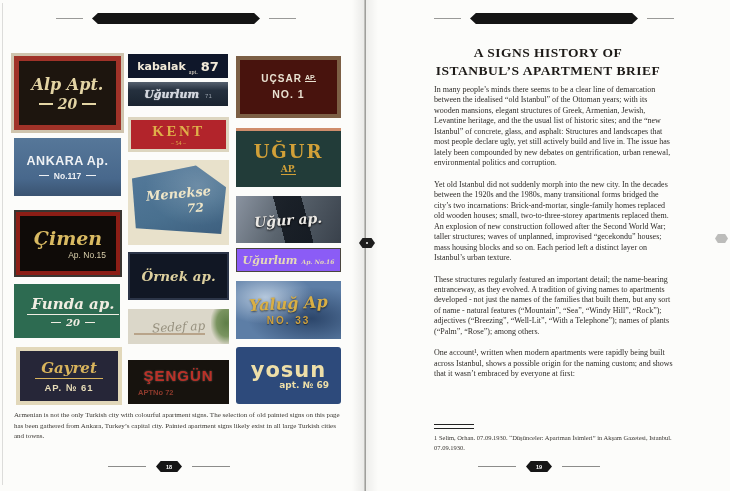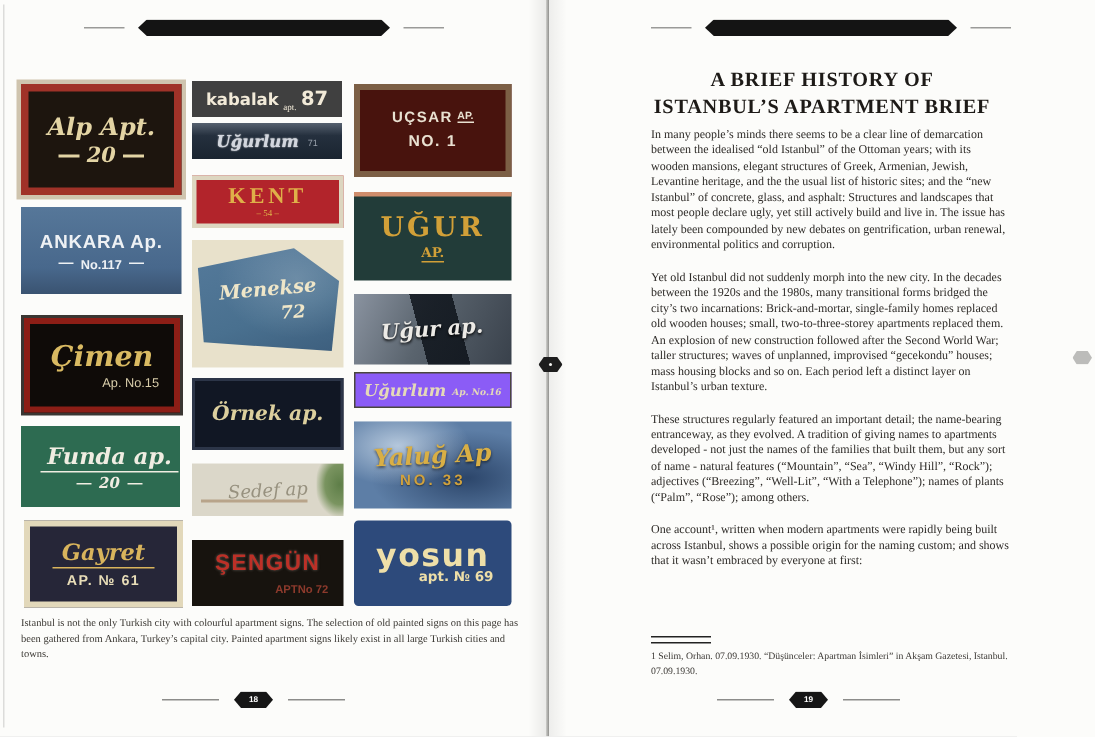--- a/index.html
+++ b/index.html
@@ -86,21 +86,21 @@
 
   #sign-funda { left:14px; top:284px; width:106px; height:54px; background:#2d6b51; color:#f0ede2;padding-left:12px; }
   #sign-funda .nm { font-size:15px; border-bottom:1.5px solid #f0ede2; padding:0 4px 1px 4px; }
   #sign-funda .num { font-size:10px; font-weight:bold; margin-top:2px; }
 
   #sign-gayret { left:16px; top:347px; width:106px; height:58px; background:#262638;
     border:4px solid #e2d8ba; }
   #sign-gayret .nm { font-size:15px; color:#d9b45c; border-bottom:1px solid #d9b45c; padding:0 6px 1px 6px;}
   #sign-gayret .num { font-size:9.5px; font-weight:bold; color:#e8ddb8; letter-spacing:1px; margin-top:3px; }
 
-  #sign-kabalak { left:128px; top:54px; width:100px; height:24px; background:#404040;
+  #sign-kabalak { left:128px; top:54px; width:100px; height:24px; background:#0f172a;
     color:#f2ead8; flex-direction:row; gap:3px; }
   #sign-kabalak .nm { font-family:"DejaVu Sans", sans-serif; font-weight:bold; font-size:11px; }
   #sign-kabalak .sfx { font-size:6px; align-self:flex-end; margin-bottom:3px; }
   #sign-kabalak .num { font-family:"DejaVu Sans", sans-serif; font-weight:bold; font-size:13px; }
 
   #sign-kaktus { left:128px; top:82px; width:100px; height:24px;
     background:linear-gradient(180deg,#56616f 0%,#25303e 35%,#1a2430 100%);
     flex-direction:row; gap:6px; }
   #sign-kaktus .nm { font-size:11px; color:#d2d6de; text-shadow:0 0 1px #ffffff; }
   #sign-kaktus .num { font-size:6px; color:#99a1ac; margin-top:4px; }
@@ -127,21 +127,21 @@
   #sign-sedef { left:128px; top:309px; width:101px; height:35px; background:#dbd7c9; }
   #sign-sedef .nm { font-size:12px; font-weight:normal; color:#97917f; transform:rotate(-3deg); }
   #sign-sedef::after { content:""; position:absolute; left:6px; right:24px; bottom:9px; height:2px;
     background:#9b7a55; opacity:.55; }
   #sign-sedef .leaf { position:absolute; right:-4px; top:0; width:22px; height:100%;
     background:radial-gradient(ellipse at 70% 40%, #5e7e48 0%, #7a9460 45%, transparent 75%); }
 
   #sign-sengun { left:128px; top:360px; width:101px; height:44px; background:#17130e; }
   #sign-sengun .nm { font-family:"Liberation Sans", sans-serif; font-weight:bold; font-size:15px;
     letter-spacing:1px; color:#bc3027; text-shadow:0 0 2px rgba(232,226,214,0.35); line-height:1; }
-  #sign-sengun .row { display:flex; width:80%; justify-content:flex-end; margin-top:5px; }
+  #sign-sengun .row { display:flex; width:80%; justify-content:flex-start; margin-top:5px; }
   #sign-sengun .row span { font-family:"Liberation Sans", sans-serif; font-weight:bold;
     font-size:7.5px; color:#8d3a2c; }
 
   #sign-ucsar { left:236px; top:56px; width:105px; height:62px; background:#48130d;
     border:4px solid #7c5f45; color:#e9e1d1; }
   #sign-ucsar .row1 { display:flex; align-items:flex-start; gap:3px; }
   #sign-ucsar .nm { font-family:"Liberation Sans", sans-serif; font-weight:bold; font-size:10px;
     letter-spacing:1px; line-height:1; }
   #sign-ucsar .sfx { font-family:"Liberation Sans", sans-serif; font-weight:bold; font-size:7px;
     border-bottom:1px solid #e9e1d1; }
@@ -303,24 +303,24 @@
   <div class="photo" id="sign-yalug">
     <div class="nm script">Yaluğ Ap</div>
     <div class="num">NO. 33</div>
   </div>
 
   <div class="photo" id="sign-yosun">
     <div class="nm">yosun</div>
     <div class="num">apt. № 69</div>
   </div>
 
-  <div class="abs" id="caption">Istanbul is not the only Turkish city with colourful apartment signs. The selection of old painted signs on this page has been gathered from Ankara, Turkey’s capital city. Painted apartment signs likely exist in all large Turkish cities and towns.</div>
+  <div class="abs" id="caption">Armenian is not the only Turkish city with colourful apartment signs. The selection of old painted signs on this page has been gathered from Ankara, Turkey’s capital city. Painted apartment signs likely exist in all large Turkish cities and towns.</div>
 
   <div class="abs" id="title">
-    <div>A BRIEF HISTORY OF</div>
+    <div>A SIGNS HISTORY OF</div>
     <div>ISTANBUL’S APARTMENT BRIEF</div>
   </div>
 
   <div class="abs" id="body-text">
     <p>In many people’s minds there seems to be a clear line of demarcation between the idealised “old Istanbul” of the Ottoman years; with its wooden mansions, elegant structures of Greek, Armenian, Jewish, Levantine heritage, and the the usual list of historic sites; and the “new Istanbul” of concrete, glass, and asphalt: Structures and landscapes that most people declare ugly, yet still actively build and live in. The issue has lately been compounded by new debates on gentrification, urban renewal, environmental politics and corruption.</p>
     <p>Yet old Istanbul did not suddenly morph into the new city. In the decades between the 1920s and the 1980s, many transitional forms bridged the city’s two incarnations: Brick-and-mortar, single-family homes replaced old wooden houses; small, two-to-three-storey apartments replaced them. An explosion of new construction followed after the Second World War; taller structures; waves of unplanned, improvised “gecekondu” houses; mass housing blocks and so on. Each period left a distinct layer on Istanbul’s urban texture.</p>
     <p>These structures regularly featured an important detail; the name-bearing entranceway, as they evolved. A tradition of giving names to apartments developed - not just the names of the families that built them, but any sort of name - natural features (“Mountain”, “Sea”, “Windy Hill”, “Rock”); adjectives (“Breezing”, “Well-Lit”, “With a Telephone”); names of plants (“Palm”, “Rose”); among others.</p>
     <p>One account¹, written when modern apartments were rapidly being built across Istanbul, shows a possible origin for the naming custom; and shows that it wasn’t embraced by everyone at first:</p>
   </div>
 

